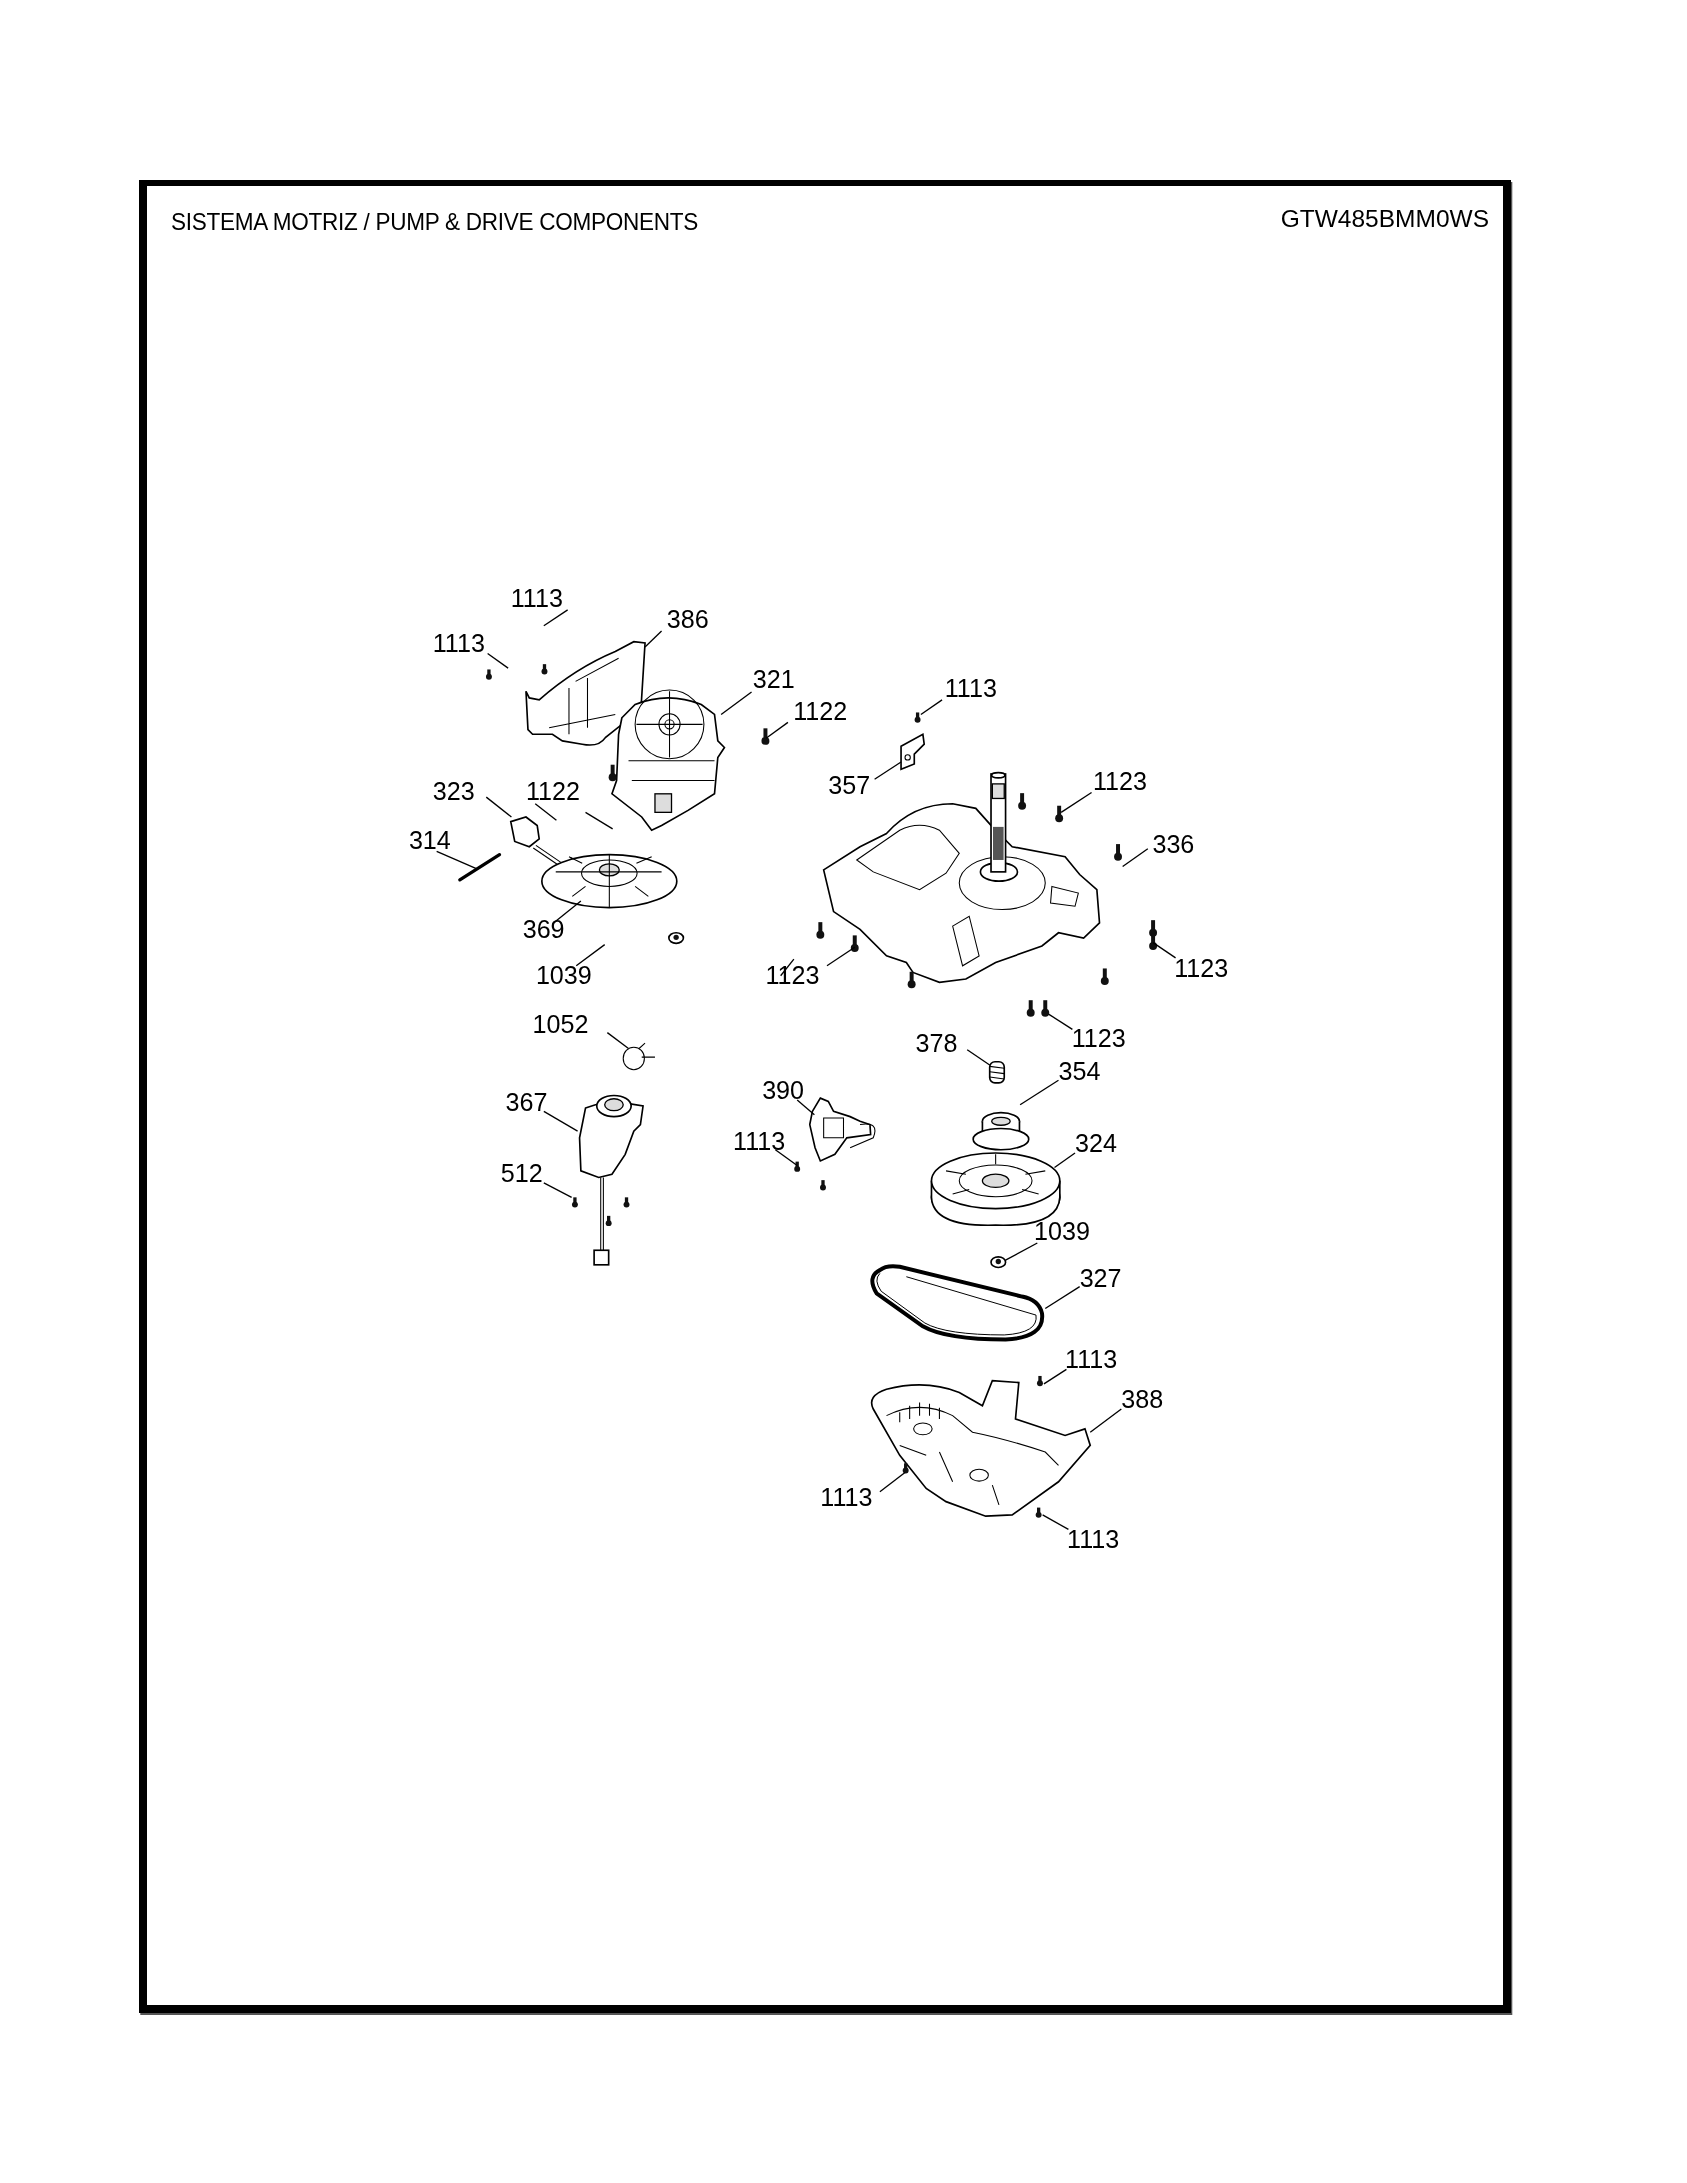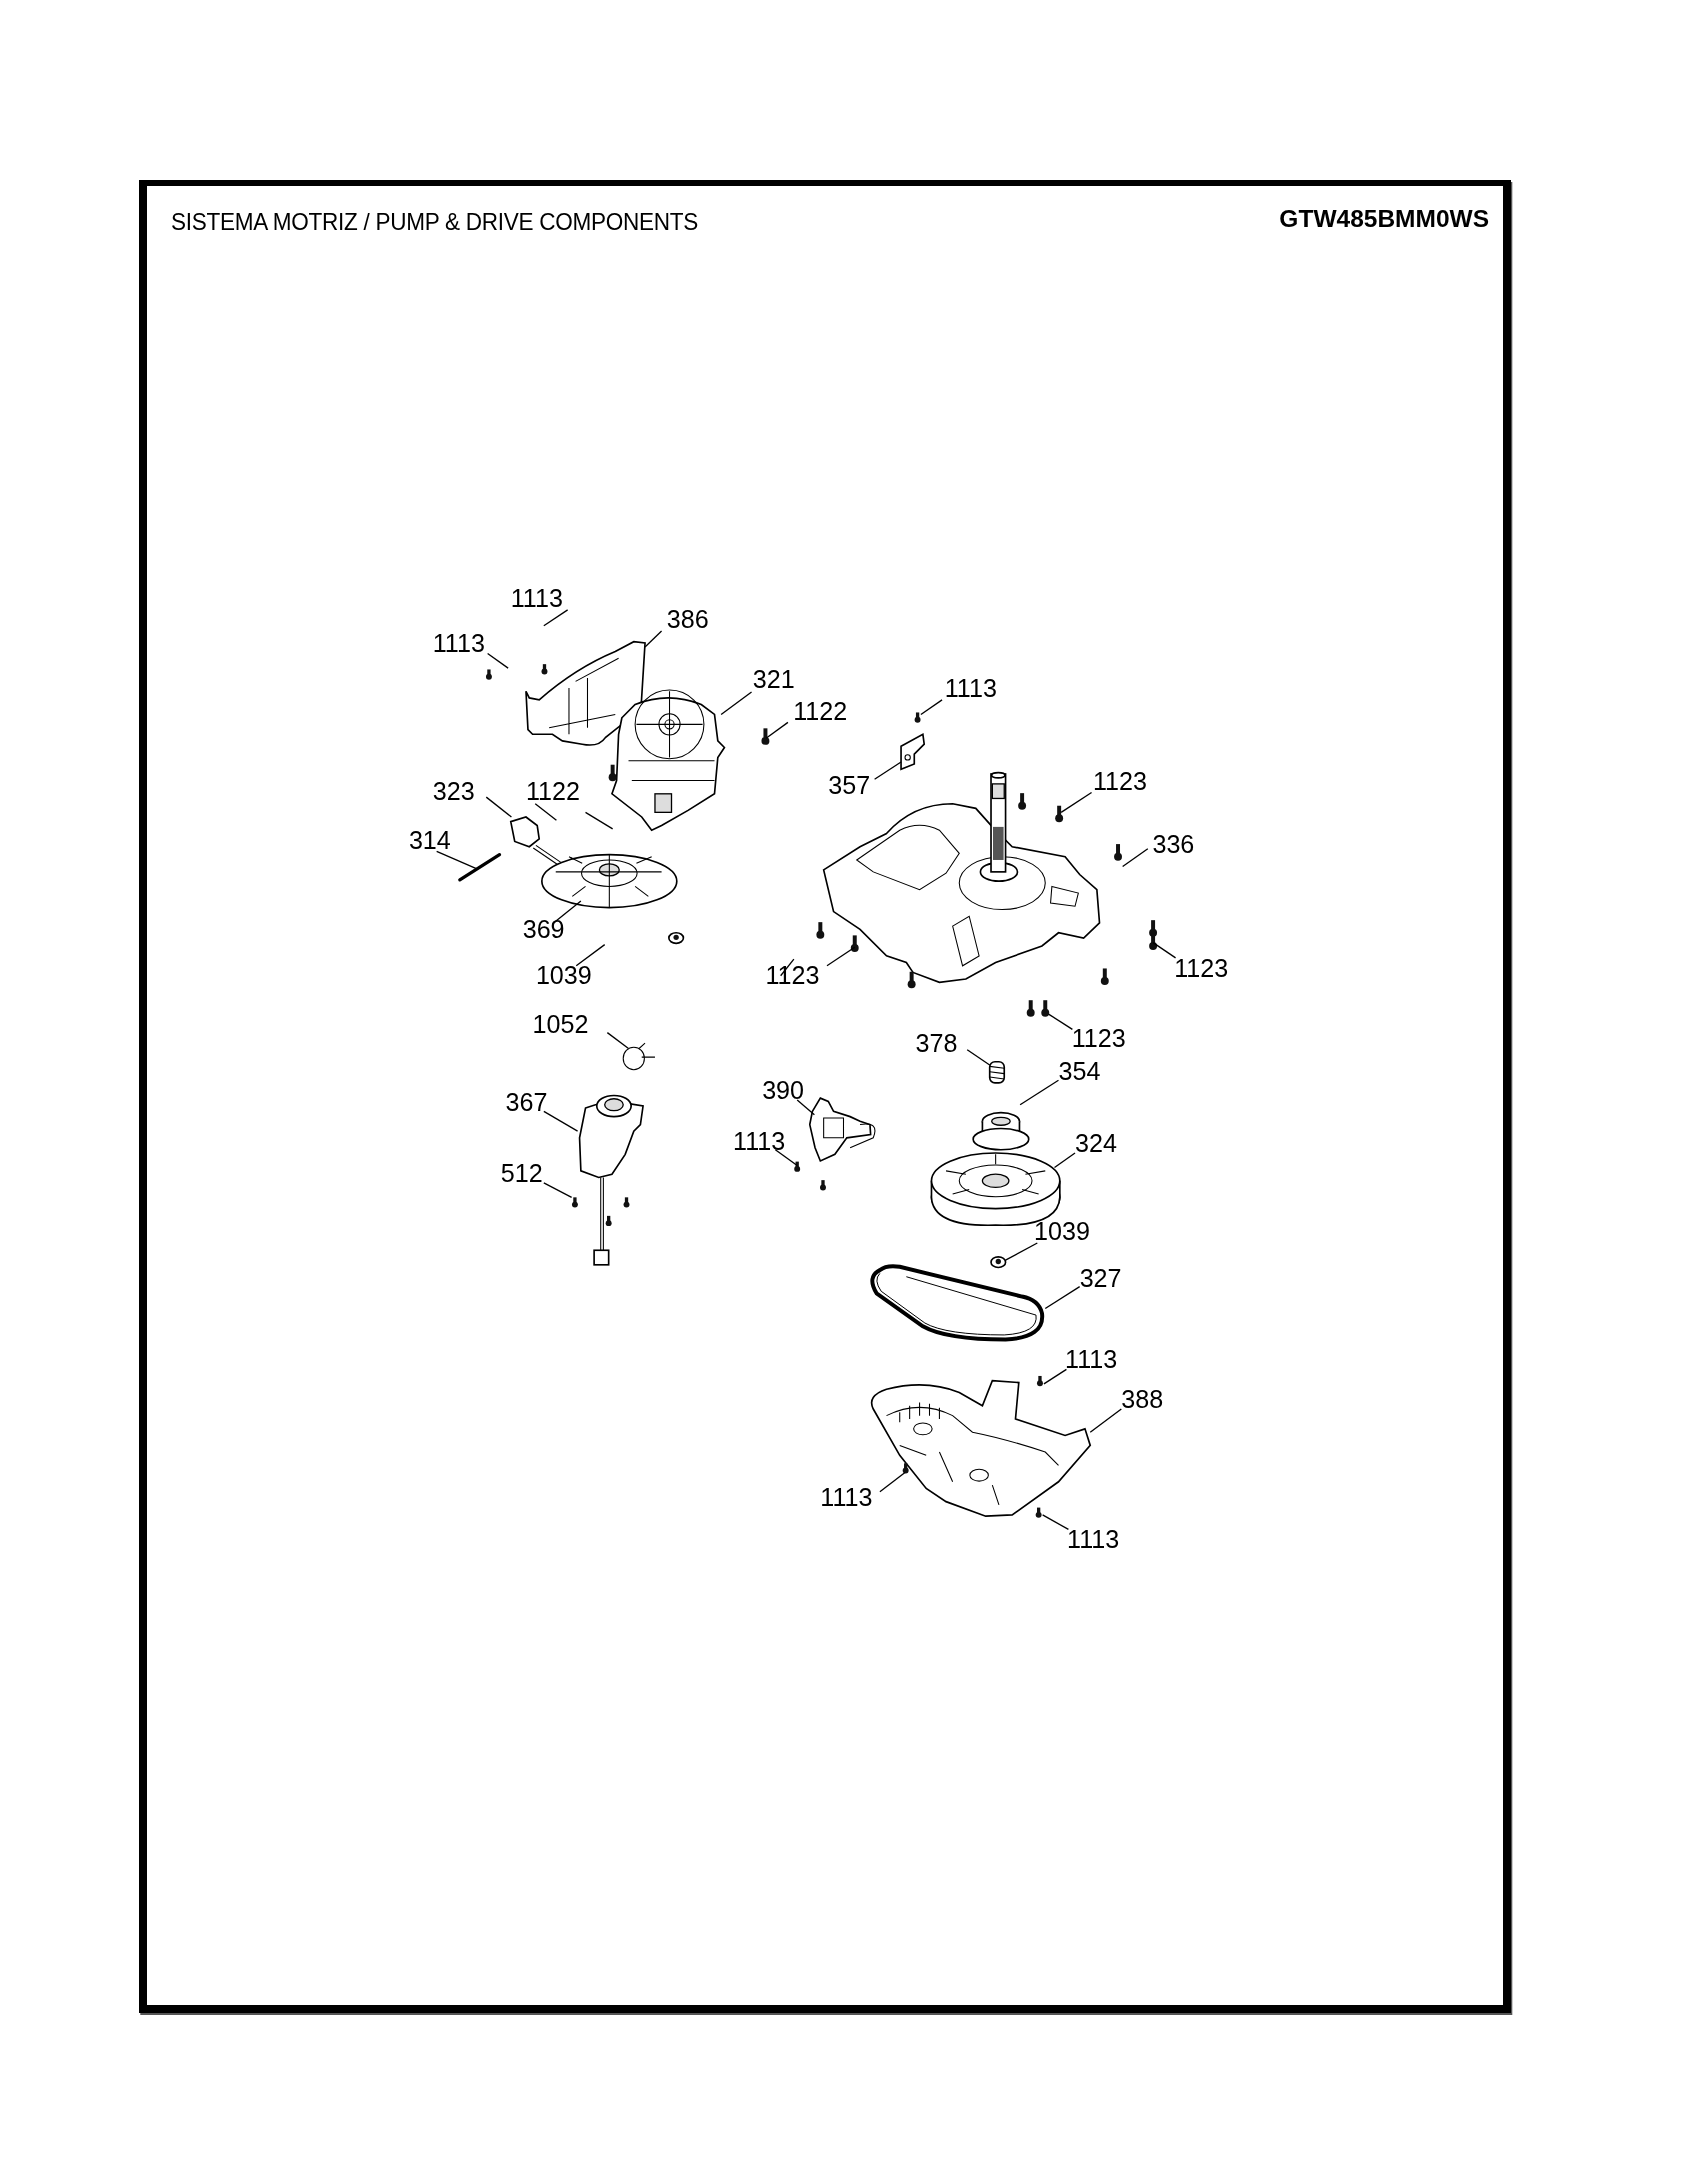--- a/index.html
+++ b/index.html
@@ -1,19 +1,19 @@
 <!DOCTYPE html>
 <html style="font-size:10.6px"><head>
 <meta charset="utf-8">
 <style>
   html, body { margin:0; padding:0; background:#ffffff; }
   body { width:1687px; height:2183px; position:relative; overflow:hidden; font-family:"Liberation Sans", sans-serif; color:#000; }
   .frame { position:absolute; left:139px; top:180px; width:1372px; height:1833px; border-top:6.6px solid #000; border-left:8px solid #000; border-right:8px solid #000; border-bottom:8px solid #000; box-sizing:border-box; box-shadow:1.3px 2px 0 #555; }
   .title { position:absolute; left:171px; top:208px; font-size:24.5px; letter-spacing:-0.3px; transform:scaleX(0.92); transform-origin:left top; }
-  .model { position:absolute; right:198px; top:205px; font-size:24.5px;font-weight:bold; }
+  .model { position:absolute; right:198px; top:205px; font-size:24.5px; }
   svg.diagram { position:absolute; left:0; top:0; width:1687px; height:2183px; }
   .lbl { font-family:"Liberation Sans", sans-serif; font-size:38px; fill:#000; }
   .lead { stroke:#000; stroke-width:2; fill:none; }
   .part { stroke:#000; stroke-width:2.5; fill:#fff; }
   .partf { stroke:#000; stroke-width:2; fill:#ddd; }
   .thin { stroke:#000; stroke-width:1.6; fill:none; }
 </style>
 </head>
 <body>
 

